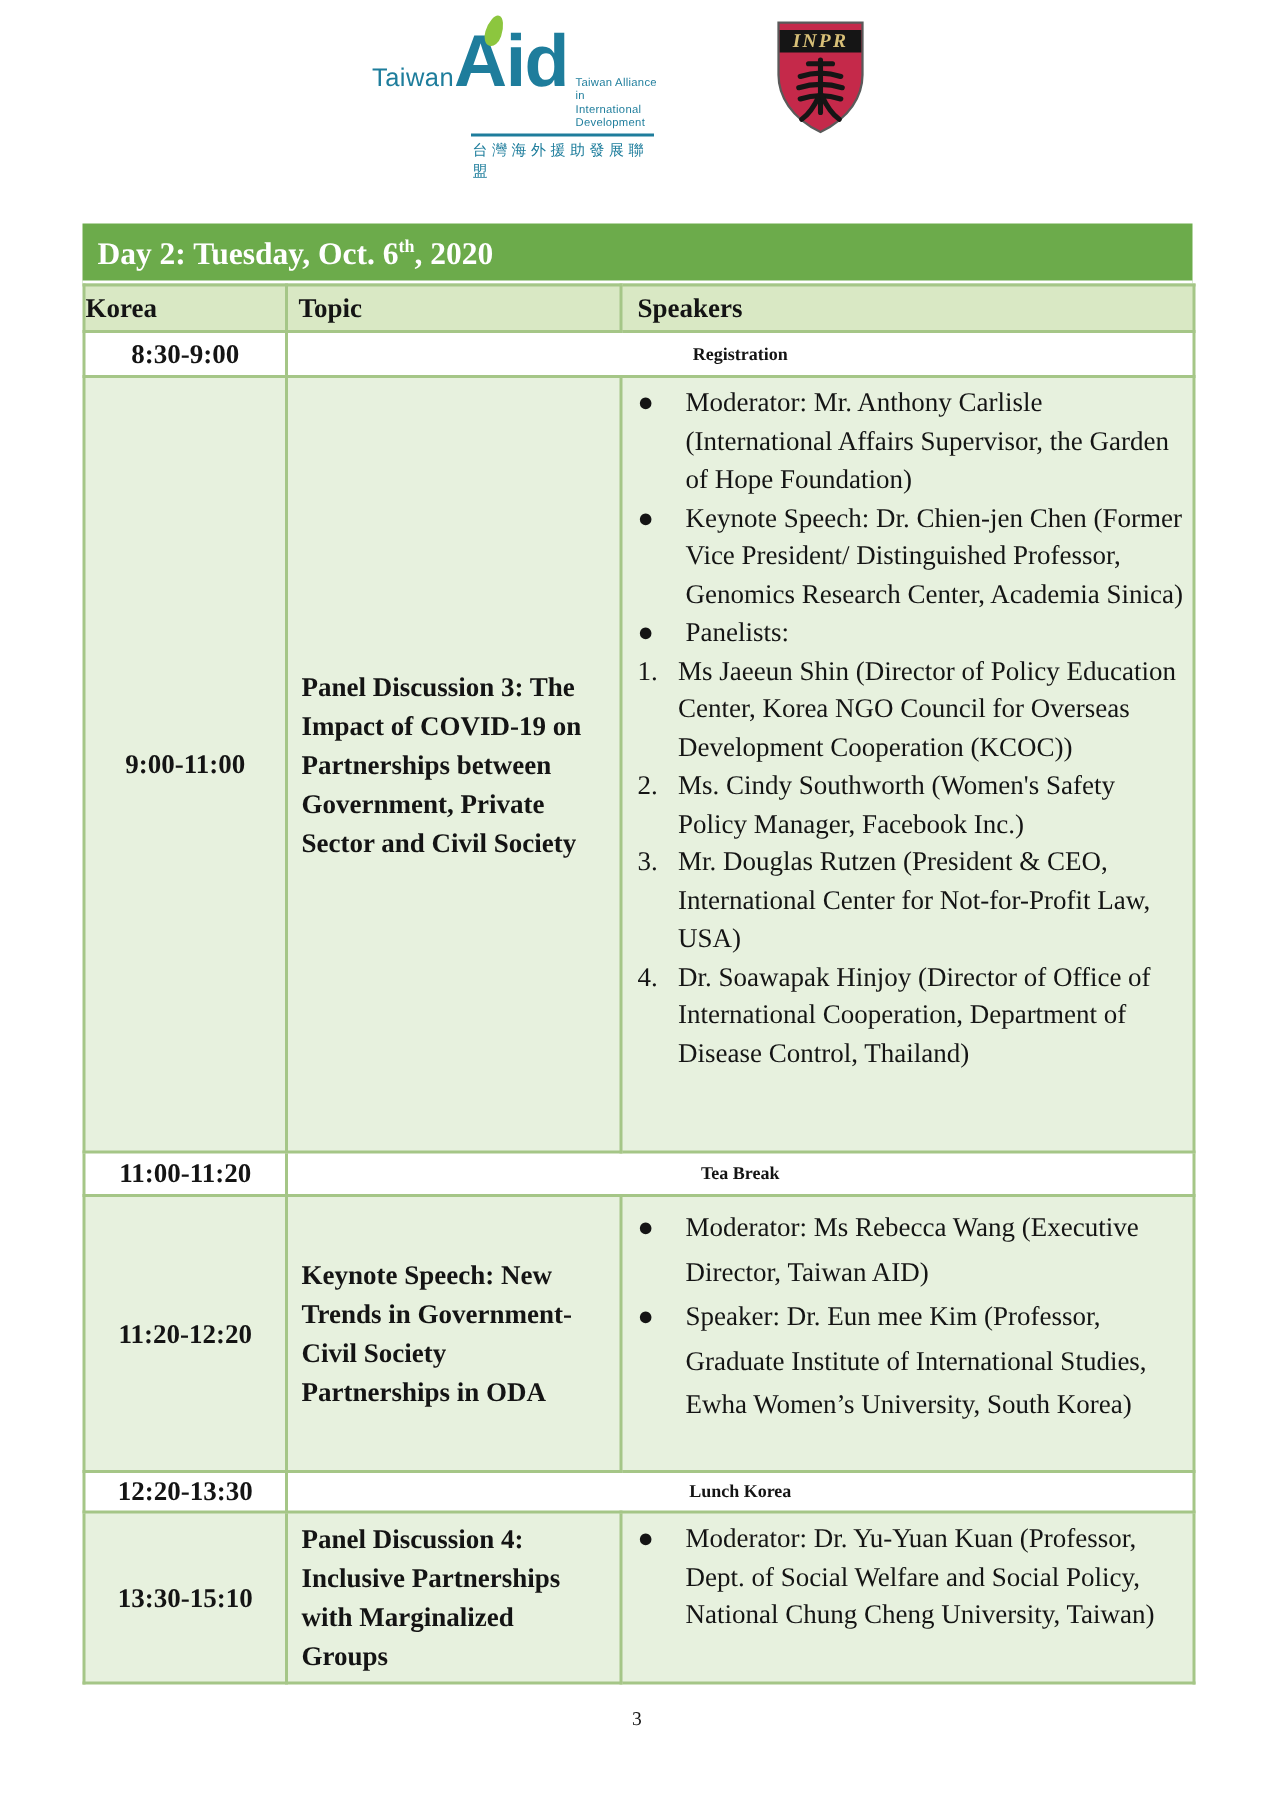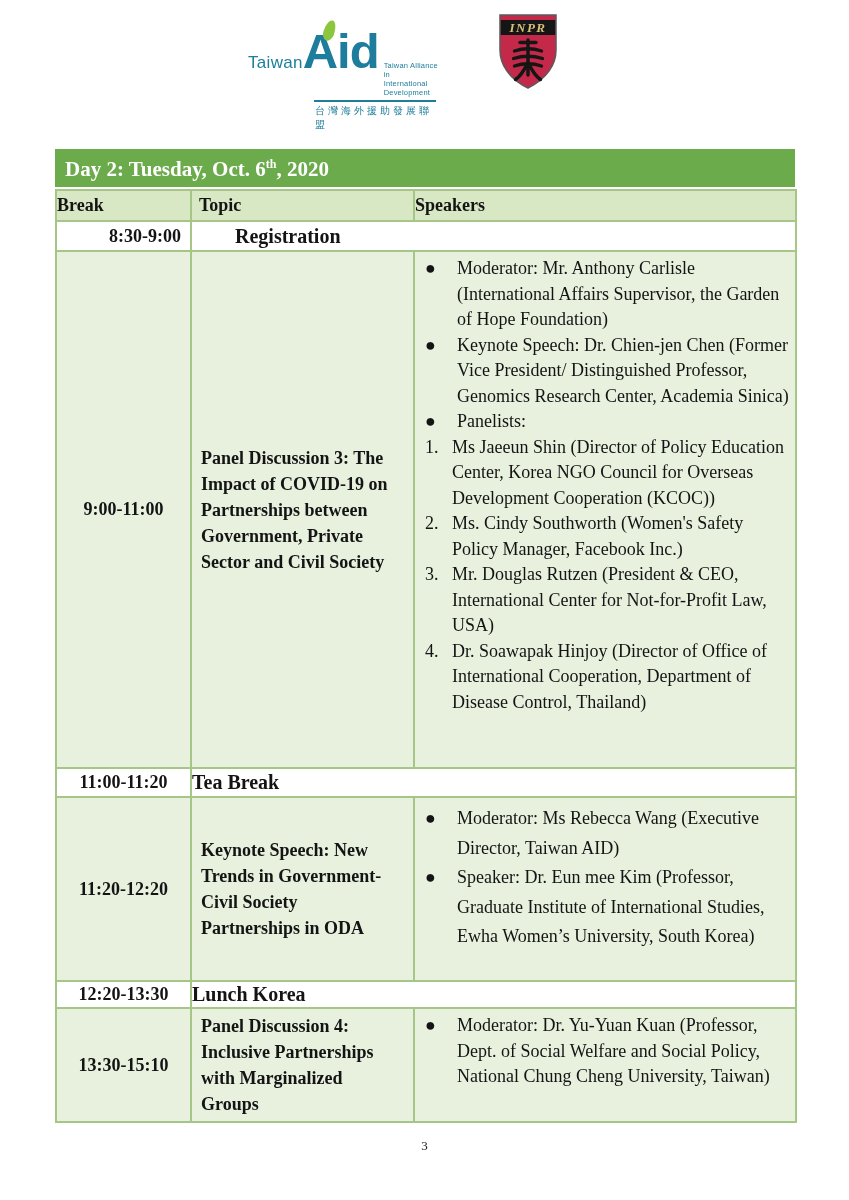--- a/index.html
+++ b/index.html
@@ -6,72 +6,72 @@
   html,body { background:#ffffff; }
   .page {
     position:relative; width:849px; height:1200px; margin:0 auto;
     background:#ffffff; overflow:hidden;
     font-family:"Liberation Serif","DejaVu Serif",serif; color:#141414;
   }
 
   
   .logo-strip { position:absolute; left:0; top:0; width:849px; height:110px; }
   .ta-logo { position:absolute; left:248px; top:26px; width:196px;
-             font-family:"Liberation Sans","DejaVu Sans",sans-serif; color:#1e7d9c;margin-top:10px; }
+             font-family:"Liberation Sans","DejaVu Sans",sans-serif; color:#1e7d9c; }
   .ta-row { display:flex; align-items:baseline; }
   .ta-taiwan { font-size:17px; letter-spacing:0.3px; }
   .ta-aid { position:relative; font-size:49px; font-weight:bold; line-height:30px; letter-spacing:-1px; }
   .ta-leaf { position:absolute; left:21px; top:-16px; width:11px; height:21px;
              background:#8cc63e; border-radius:50% 50% 50% 50% / 60% 60% 40% 40%;
              transform:rotate(18deg); }
   .ta-tagline { font-size:7.5px; line-height:9px; margin-left:5px; letter-spacing:0.2px; }
   .ta-underline { height:2px; background:#1e7d9c; width:122px; margin:3px 0 2px 66px; }
   .ta-chinese { font-size:10px; letter-spacing:3px; margin-left:67px; }
 
-  .inpr-logo { position:absolute; left:497px; top:12px; width:62px; height:80px; }
+  .inpr-logo { position:absolute; left:516px; top:12px; width:62px; height:80px; }
 
   
   .agenda { position:absolute; left:55px; top:149px; width:740px; }
   .title-bar {
     height:40px; background:#6cab4b; color:#ffffff;
     font-size:21px; font-weight:bold; line-height:40px; padding-left:10px;
     border-bottom:2px solid #ffffff;
   }
   .title-bar sup { font-size:12px; vertical-align:super; line-height:0; }
 
   table.grid { border-collapse:collapse; table-layout:fixed; width:740px; }
   col.c-time { width:135px; } col.c-topic { width:223px; } col.c-speakers { width:382px; }
   table.grid th, table.grid td { border:2px solid #a5c687; }
 
   tr.head-row { height:31px; background:#d9e8c4; }
   tr.head-row th { font-size:18px; font-weight:bold; text-align:left; }
   th.h-time { text-align:center; }
   th.h-topic { padding-left:7px; }
-  th.h-speakers { }
+  th.h-speakers { padding-left:10px; }
 
   td.time-cell { text-align:center; vertical-align:middle; font-weight:bold; font-size:18px; }
   tr.break-row { background:#ffffff; }
   tr.break-row td { height:29px; }
-  td.break-cell { font-weight:bold; font-size:20px; vertical-align:middle; }
+  td.break-cell { text-align:center; font-weight:bold; font-size:12px; vertical-align:middle; }
 
   tr.session-row { background:#e7f1de; }
   td.topic-cell { font-weight:bold; font-size:18px; line-height:26px;
                   vertical-align:middle; padding:4px 17px 4px 9px; }
   td.sp-cell { vertical-align:top; font-size:18px; line-height:25.5px;
                padding:4px 4px 4px 10px; }
   tr.row-keynote td.sp-cell { line-height:29.5px; padding-top:6px; }
   .sp-item { display:flex; }
   .sp-marker { flex:none; width:32px; }
   .sp-item.num .sp-marker { width:27px; }
   .sp-text { flex:1; }
 
   tr.row-panel3 { height:517px; }
   tr.row-keynote { height:184px; }
   tr.row-panel4 { height:106px; }
-  tr.row-reg td { height:30px;padding-left:43px; }
+  tr.row-reg td { height:30px; }
   tr.row-lunch td { height:27px;margin-top:40px; }
 
   
   .footer { position:absolute; left:0; top:1138px; width:100%;
             text-align:center; font-size:13px; }
 </style>
 </head>
 <body>
 
 <div class="page">
@@ -115,21 +115,21 @@
 
     <table class="grid">
       <colgroup>
           <col class="c-time">
           <col class="c-topic">
           <col class="c-speakers">
         </colgroup>
 
       <tbody>
           <tr class="head-row">
-        <th class="h-time">Break</th>
+        <th class="h-time">Korea</th>
         <th class="h-topic">Topic</th>
         <th class="h-speakers">Speakers</th>
       </tr>
 
       <tr class="break-row row-reg">
         <td class="time-cell">8:30-9:00</td>
         <td class="break-cell" colspan="2">Registration</td>
       </tr>
 
       <tr class="session-row row-panel3">

